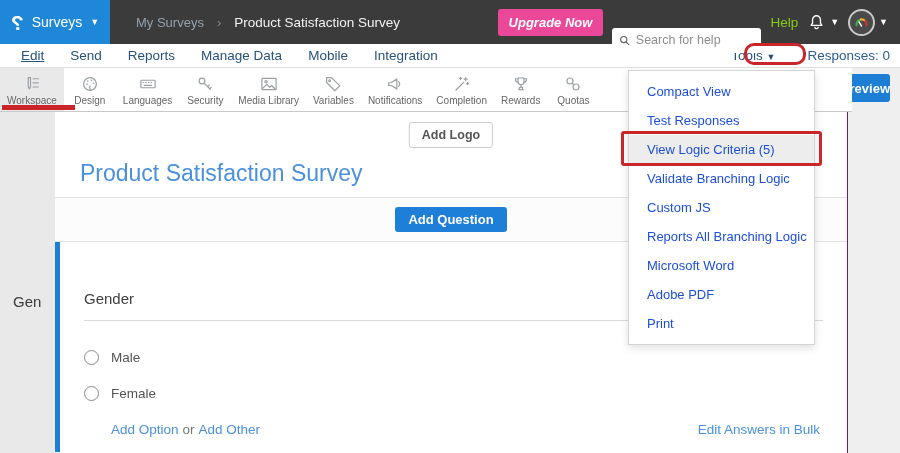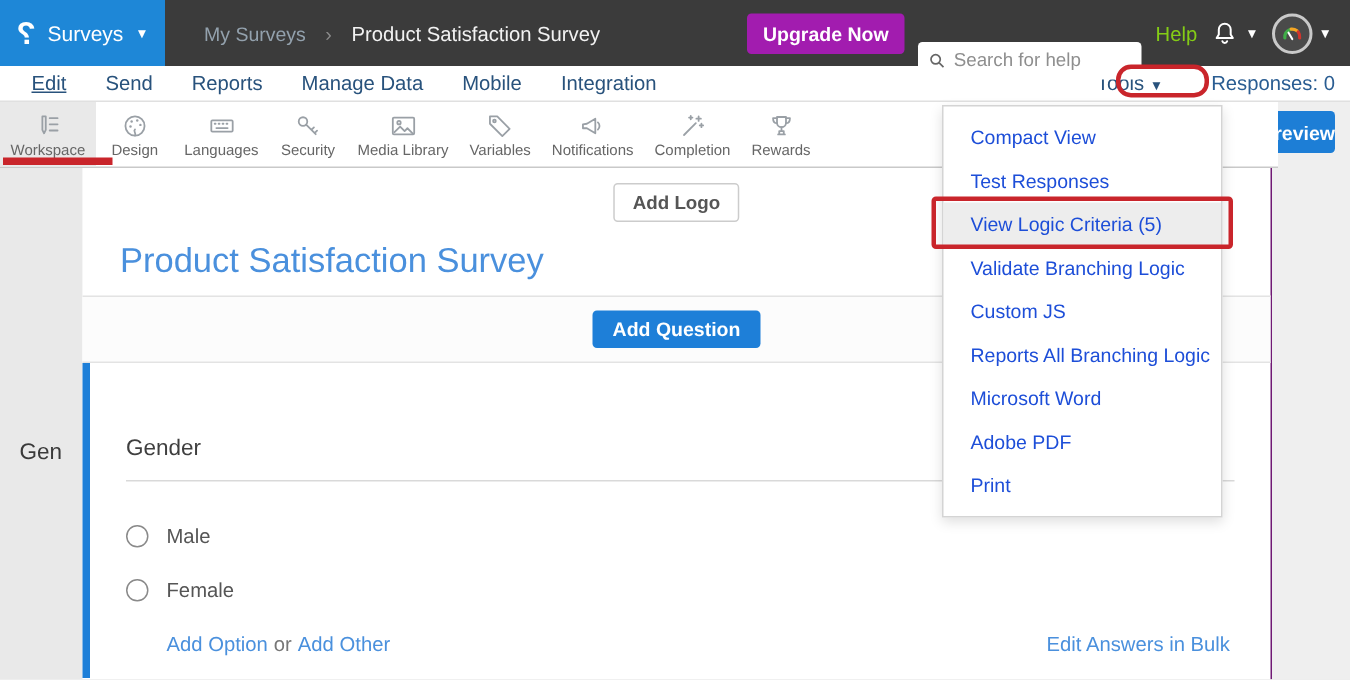--- a/index.html
+++ b/index.html
@@ -13,22 +13,22 @@
   .logo-box { width:110px; height:44px; background:#1e87d7; color:#fff; display:flex;
               align-items:center; justify-content:center; gap:8px; cursor:pointer; }
   .logo-glyph { display:inline-block; transform:scaleX(-1); font-weight:700; font-size:21px; line-height:1; }
   .product-label { font-size:14px; }
   .caret { font-size:9px; line-height:1; }
   .breadcrumb { display:flex; align-items:center; margin-left:26px; gap:13px; }
   .crumb-parent { color:#93a1ad; font-size:13px; }
   .crumb-sep { color:#8a8a8a; font-size:13px; }
   .crumb-current { color:#f2f2f2; font-size:13.5px; }
   .topbar-right { margin-left:auto; display:flex; align-items:center; gap:9px; padding-right:12px; }
-  .upgrade-btn { background:#a21caf; color:#fff; border:none; font-weight:700; font-size:13px;
-                 padding:6px 11px; border-radius:3px; font-family:inherit; cursor:pointer; }
+  .upgrade-btn { background:#ec4899; color:#fff; border:none; font-weight:700; font-size:13px;
+                 padding:6px 11px; border-radius:3px; font-family:inherit; cursor:pointer;font-style:italic; }
   .top-search { width:149px; height:25px; background:#fff; border-radius:3px; display:flex;
                 align-items:center; padding:0 7px; gap:5px;margin-top:36px; }
   .top-search input { border:none; outline:none; width:100%; font-size:12.5px; color:#444; font-family:inherit; }
   .top-search input::placeholder { color:#8e8e8e; }
   .help-label { color:#84cc16; font-size:13.5px; }
   .bell-wrap, .avatar-wrap { display:flex; align-items:center; gap:4px; color:#fff; cursor:pointer; }
   .avatar { width:27px; height:27px; border-radius:50%; border:2px solid #c9c9c9; background:#4a4a4a;
             display:flex; align-items:center; justify-content:center; }
 
   
@@ -224,20 +224,28 @@
       <span class="tlabel">Completion</span>
     </div>
     <div class="titem">
       <svg class="ticon" viewBox="0 0 24 24">
         <path d="M8 4h8v5a4 4 0 0 1-8 0z"></path>
           <path d="M8 5H4.5c0 3 1.5 4.5 3.5 4.5M16 5h3.5c0 3-1.5 4.5-3.5 4.5"></path>
           <path d="M12 13v3M9 19.5h6M10 16.5h4v3h-4z"></path>
       </svg>
       <span class="tlabel">Rewards</span>
     </div>
+    <div class="titem">
+      <svg class="ticon" viewBox="0 0 24 24">
+        <circle cx="8" cy="8" r="4"></circle>
+          <circle cx="16" cy="16" r="4"></circle>
+          <path d="M10.8 10.8l2.4 2.4"></path>
+      </svg>
+      <span class="tlabel">Quotas</span>
+    </div>
   </div>
 
   <input class="toolbar-search" type="text" value="h" style="">
 
   <button class="preview-btn">
     <svg width="14" height="14" viewBox="0 0 24 24">
       <path d="M12 5C6.5 5 2.5 12 2.5 12s4 7 9.5 7 9.5-7 9.5-7-4-7-9.5-7z" fill="#fff"></path>
       <circle cx="12" cy="12" r="3" fill="#1d7ed6"></circle>
     </svg>
     <span>Preview</span>

